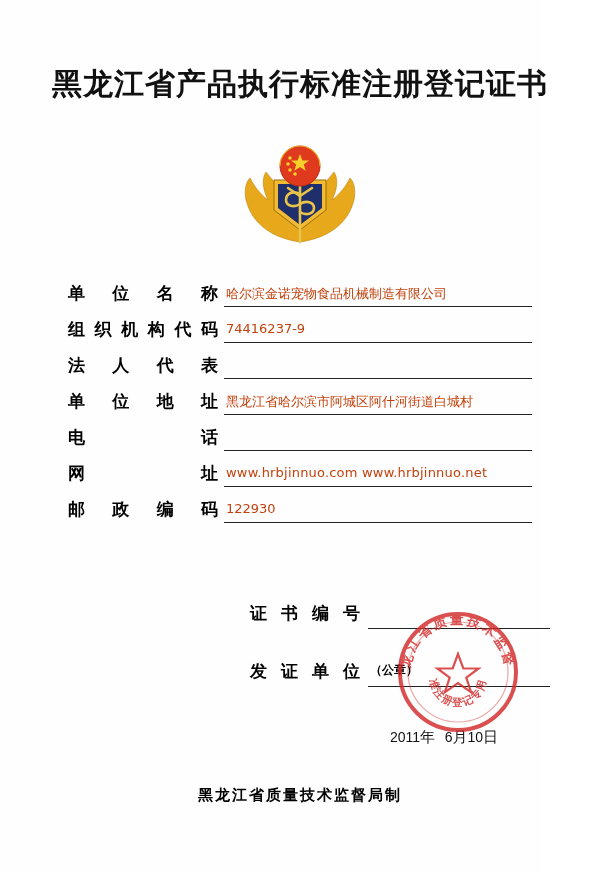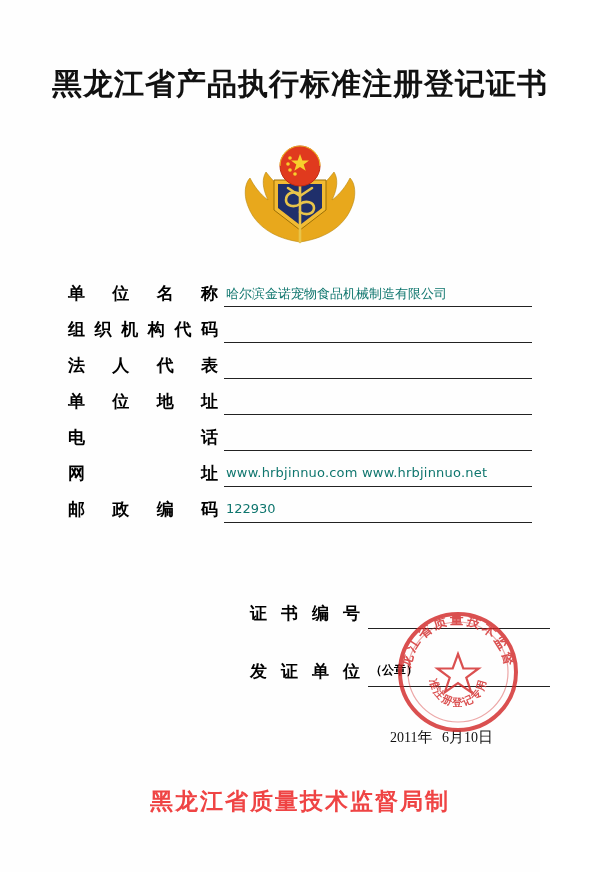--- a/index.html
+++ b/index.html
@@ -69,21 +69,21 @@
     white-space: nowrap;
   }
   .row .label span { display: inline-block; }
   .row .value {
     position: absolute;
     left: 158px;
     top: 5px;
     right: 0;
     font-family: "DejaVu Sans", "Liberation Sans", sans-serif;
     font-size: 13px;
-    color: #0f766e;
+    color: #c2410c;
     white-space: nowrap;
     overflow: hidden;
   }
   .row .rule {
     position: absolute;
     left: 156px;
     right: 0;
     top: 26px;
     border-bottom: 1px solid #222;
   }
@@ -133,44 +133,44 @@
   .dateline {
     position: absolute;
     top: 728px;
     left: 390px;
     font-family: "DejaVu Serif", "Liberation Serif", serif;
     font-size: 15px;
     white-space: nowrap;
     color: #111;
   }
   .dateline .d {
-    font-family: Liberation Serif, serif;
+    font-family: Liberation Sans, sans-serif;
     font-size: 14px;
   }
   
   .seal {
     position: absolute;
     left: 390px;
     top: 604px;
     width: 136px;
     height: 136px;
     pointer-events: none;
   }
   
   .footer {
     position: absolute;
     top: 786px;
     left: 0;
     width: 600px;
     text-align: center;
     font-family: "DejaVu Serif", "Liberation Serif", serif;
     font-weight: bold;
-    font-size: 23px;
+    font-size: 15px;
     letter-spacing: 2px;
-    color: #ef4444;
+    color: #000000;
     white-space: nowrap;
   }
 </style>
 </head>
 <body>
 
 <div class="page">
 
   <div class="title">黑龙江省产品执行标准注册登记证书</div>
 
@@ -218,40 +218,42 @@
 
     <div class="row">
       <div class="label">
         <span>组</span>
         <span>织</span>
         <span>机</span>
         <span>构</span>
         <span>代</span>
         <span>码</span>
       </div>
+      <div class="value">74416237-9</div>
       <div class="rule"></div>
     </div>
 
     <div class="row">
       <div class="label">
         <span>法</span>
         <span>人</span>
         <span>代</span>
         <span>表</span>
       </div>
       <div class="rule"></div>
     </div>
 
     <div class="row">
       <div class="label">
         <span>单</span>
         <span>位</span>
         <span>地</span>
         <span>址</span>
       </div>
+      <div class="value">黑龙江省哈尔滨市阿城区阿什河街道白城村</div>
       <div class="rule"></div>
     </div>
 
     <div class="row">
       <div class="label">
         <span>电</span>
         <span>话</span>
       </div>
       <div class="rule"></div>
     </div>

